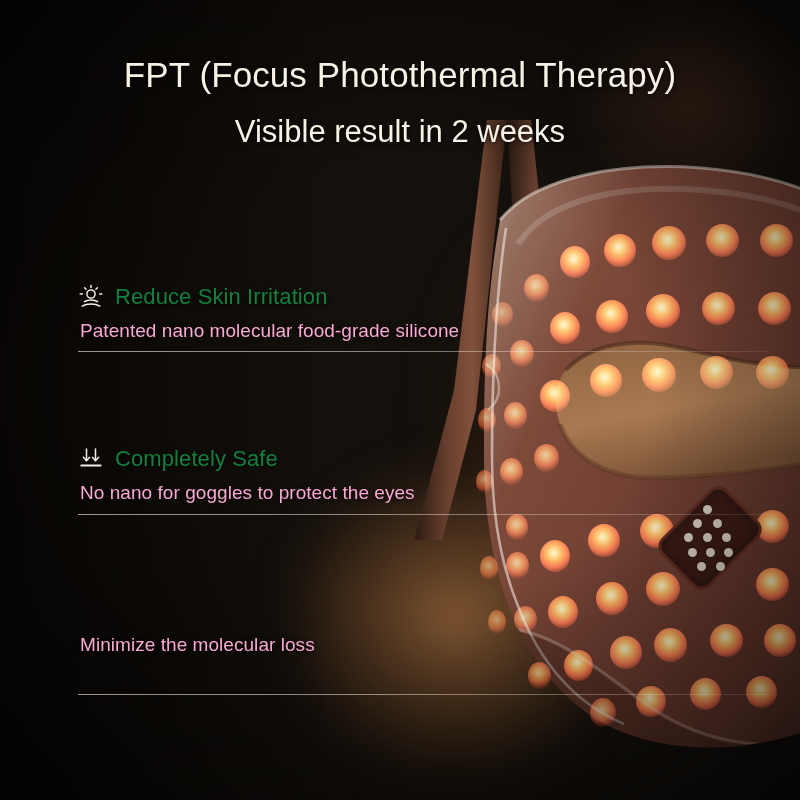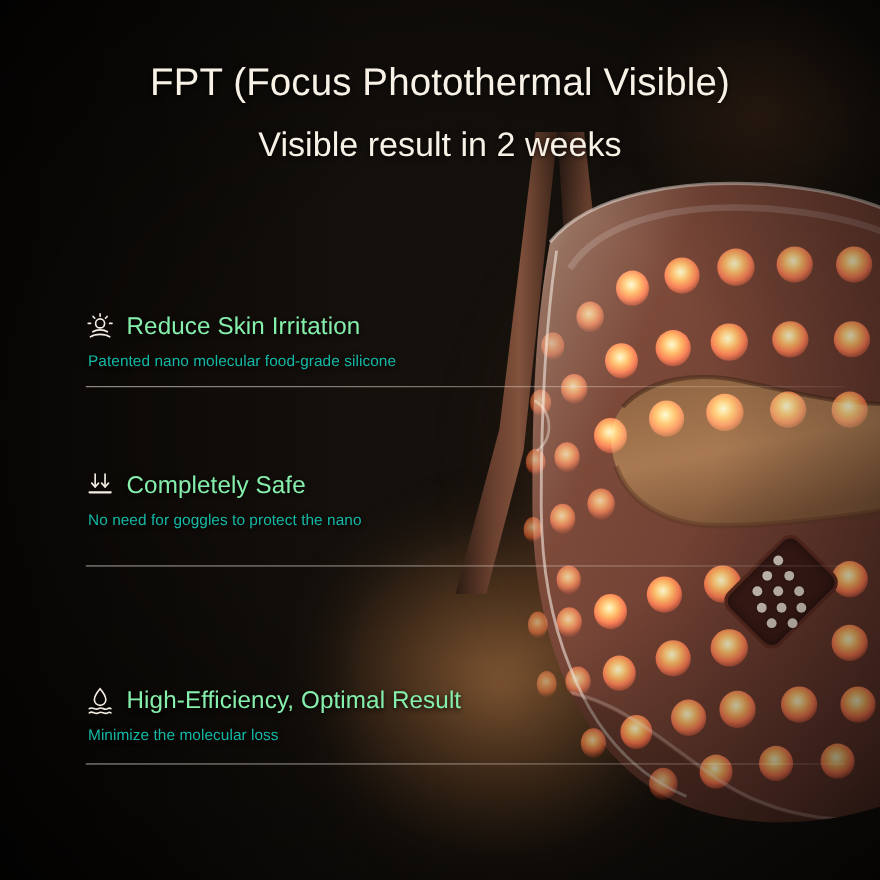--- a/index.html
+++ b/index.html
@@ -163,32 +163,32 @@
     display: flex;
     align-items: center;
     gap: 11px;
   }
   .feature-icon {
     width: 26px; height: 26px;
     flex: 0 0 26px;
     display: block;
   }
   .feature-title {
-    color: #86efac;
+    color: #15803d;
     font-size: 22px;
     font-weight: 400;
     letter-spacing: 0.1px;
     text-shadow: 0 1px 5px rgba(0,0,0,0.85);
     white-space: nowrap;
   }
   .feature-desc {
     margin-top: 10px;
     margin-left: 2px;
-    color: #14b8a6;
-    font-size: 14px;
+    color: #f9a8d4;
+    font-size: 19px;
     font-weight: 400;
     letter-spacing: 0.05px;
     text-shadow: 0 1px 5px rgba(0,0,0,0.9);
     white-space: nowrap;
   }
   .separator {
     position: absolute;
     left: 78px;
     height: 1px;
     width: 690px;
@@ -379,21 +379,21 @@
       <div class="nose-dot" style="left:16px; top:60px;"></div>
       <div class="nose-dot" style="left:34px; top:60px;"></div>
       <div class="nose-dot" style="left:52px; top:60px;"></div>
       <div class="nose-dot" style="left:25px; top:74px;"></div>
       <div class="nose-dot" style="left:44px; top:74px;"></div>
     </div>
   </div>
 
   <div class="bg-vignette"></div>
 
-  <div class="headline">FPT (Focus Photothermal Visible)</div>
+  <div class="headline">FPT (Focus Photothermal Therapy)</div>
   <div class="subhead">Visible result in 2 weeks</div>
 
   <div class="feature" style="top:284px;">
     <div class="feature-head">
       <svg class="feature-icon" viewBox="0 0 26 26">
         <g fill="none" stroke="#f4eee4" stroke-width="1.5" stroke-linecap="round">
           <circle cx="13" cy="10" r="4.1"></circle>
           <line x1="13" y1="1.4" x2="13" y2="3.6"></line>
           <line x1="6.6" y1="3.7" x2="8.1" y2="5.3"></line>
           <line x1="19.4" y1="3.7" x2="17.9" y2="5.3"></line>
@@ -402,46 +402,35 @@
           <path d="M 6.4 17.6 C 9.6 15.4, 16.4 15.4, 19.6 17.6"></path>
           <path d="M 4.2 22.2 C 8.6 19.2, 17.4 19.2, 21.8 22.2"></path>
         </g>
       </svg>
       <span class="feature-title">Reduce Skin Irritation</span>
     </div>
     <div class="feature-desc">Patented nano molecular food-grade silicone</div>
   </div>
   <div class="separator" style="top:351px;"></div>
 
-  <div class="feature" style="top:428px;">
+  <div class="feature" style="top:446px;">
     <div class="feature-head">
       <svg class="feature-icon" viewBox="0 0 26 26">
         <g fill="none" stroke="#f4eee4" stroke-width="1.5" stroke-linecap="round" stroke-linejoin="round">
           <line x1="8.5" y1="3" x2="8.5" y2="14.5"></line>
           <polyline points="5.4,11.2 8.5,14.8 11.6,11.2"></polyline>
           <line x1="17.5" y1="3" x2="17.5" y2="14.5"></line>
           <polyline points="14.4,11.2 17.5,14.8 20.6,11.2"></polyline>
           <line x1="3.4" y1="19.6" x2="22.6" y2="19.6" stroke-width="2"></line>
         </g>
       </svg>
       <span class="feature-title">Completely Safe</span>
     </div>
-    <div class="feature-desc">No need for goggles to protect the nano</div>
+    <div class="feature-desc">No nano for goggles to protect the eyes</div>
   </div>
   <div class="separator" style="top:514px;"></div>
 
   <div class="feature" style="top:624px;">
-    <div class="feature-head">
-      <svg class="feature-icon" viewBox="0 0 26 26">
-        <g fill="none" stroke="#f4eee4" stroke-width="1.5" stroke-linecap="round">
-          <path d="M 13 2.2 C 13 2.2, 18.2 8.4, 18.2 12.1 C 18.2 15.1, 15.8 17.2, 13 17.2
-                   C 10.2 17.2, 7.8 15.1, 7.8 12.1 C 7.8 8.4, 13 2.2, 13 2.2 Z"></path>
-          <path d="M 3.2 20.2 C 6 17.9, 8.8 22.3, 11.6 20.2 C 14.4 18.1, 17.2 22.3, 20 20.2 C 21.4 19.2, 22.2 19.8, 22.8 20.3"></path>
-          <path d="M 3.2 24.0 C 6 21.7, 8.8 26.1, 11.6 24.0 C 14.4 21.9, 17.2 26.1, 20 24.0 C 21.4 23.0, 22.2 23.6, 22.8 24.1"></path>
-        </g>
-      </svg>
-      <span class="feature-title">High-Efficiency, Optimal Result</span>
-    </div>
     <div class="feature-desc">Minimize the molecular loss</div>
   </div>
   <div class="separator" style="top:694px;"></div>
 
 </div>
 
 </body></html>

